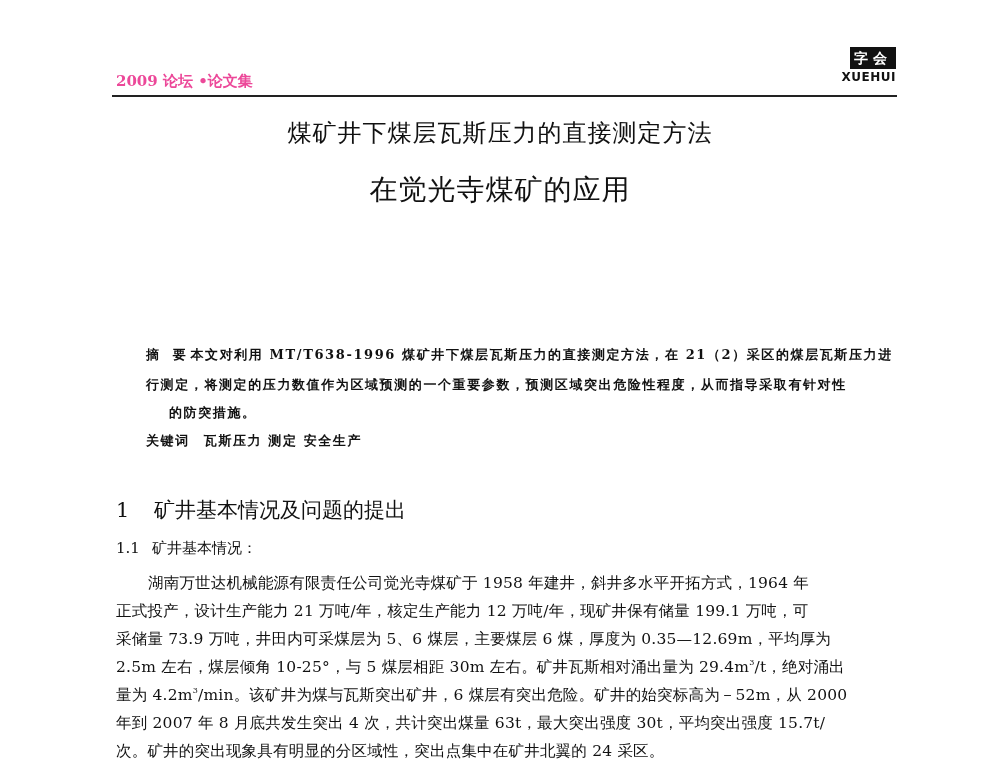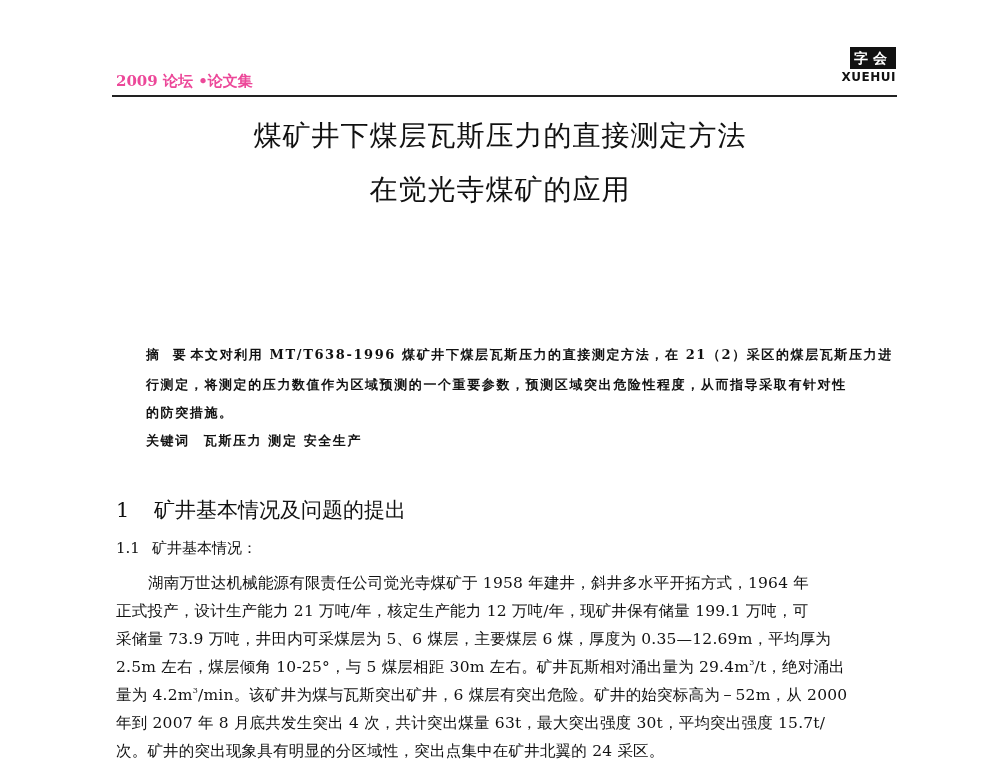--- a/index.html
+++ b/index.html
@@ -11,21 +11,21 @@
               letter-spacing: 0px; color: #ec4899; }
   .logo { position: absolute; left: 840px; top: 47px; width: 56px; text-align: right; }
   .logo-box { display: inline-block; background: #111; color: #fff; font-size: 14px; font-weight: bold;
               padding: 1px 4px; letter-spacing: 5px; line-height: 20px;
               font-family: "DejaVu Sans", sans-serif; }
   .logo-text { font-family: "DejaVu Sans", "Liberation Sans", sans-serif; font-weight: bold;
                font-size: 12px; line-height: 14px; letter-spacing: 0.5px; margin-top: 1px; }
   .hdr-rule { position: absolute; left: 112px; top: 95px; width: 785px; height: 2px; background: #222; }
 
   .title1 { position: absolute; left: 0; width: 1000px; top: 117px; text-align: center;
-            font-family: "DejaVu Sans", sans-serif; font-size: 28px; letter-spacing: 1px; }
+            font-family: "DejaVu Sans", sans-serif; font-size: 24px; letter-spacing: 1px; }
   .title2 { position: absolute; left: 0; width: 1000px; top: 171px; text-align: center;
             font-family: "DejaVu Sans", sans-serif; font-size: 28px; letter-spacing: 1px; }
 
   .author { position: absolute; left: 0; width: 1000px; top: 258px; text-align: center;
             font-size: 14px; font-weight: bold; }
   .affil { position: absolute; left: 0; width: 1000px; top: 283px; text-align: center;
            font-size: 13px; font-weight: bold; letter-spacing: 1.5px; }
 
   .abs-line { position: absolute; left: 146px; font-size: 13px; font-weight: bold; letter-spacing: 1.6px;
               white-space: nowrap; }
@@ -57,21 +57,21 @@
   <div class="hdr-rule"></div>
 
   <div class="title1">煤矿井下煤层瓦斯压力的直接测定方法</div>
   <div class="title2">在觉光寺煤矿的应用</div>
 
 
   <div class="abs-line" style="top:346px;">
     <span class="abs-label" style="white-space:pre;">摘  要</span><span>本文对利用 MT/T638-1996 煤矿井下煤层瓦斯压力的直接测定方法，在 21（2）采区的煤层瓦斯压力进</span>
   </div>
   <div class="abs-line" style="top:376px;">行测定，将测定的压力数值作为区域预测的一个重要参数，预测区域突出危险性程度，从而指导采取有针对性</div>
-  <div class="abs-line" style="top:404px;">的防突措施。</div>
+  <div class="abs-line" style="top:404px;margin-left:23px;">的防突措施。</div>
 
   <div class="abs-line" style="top:432px;text-align:right;">
     <span>关键词</span><span class="abs-label-gap"></span><span>瓦斯压力 测定 安全生产</span>
   </div>
 
   <div class="sec1">
     <span class="num">1</span><span>矿井基本情况及问题的提出</span>
   </div>
 
   <div class="sec11">

